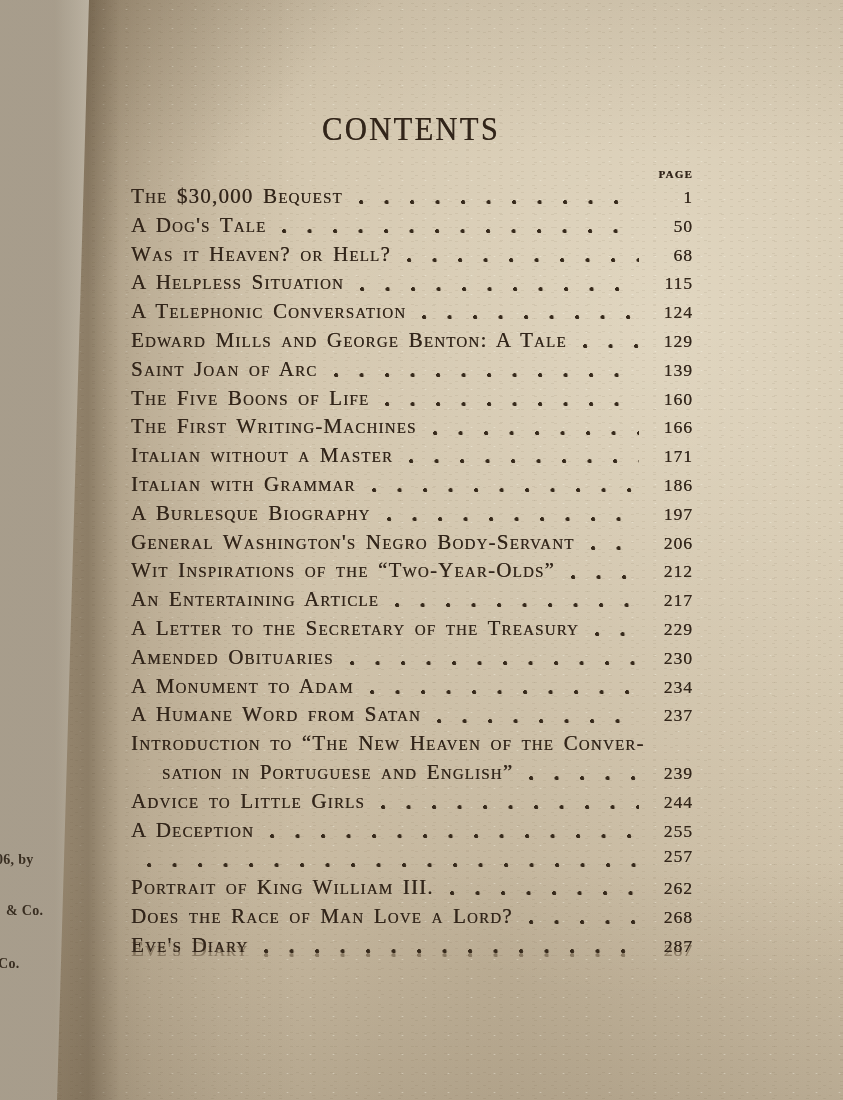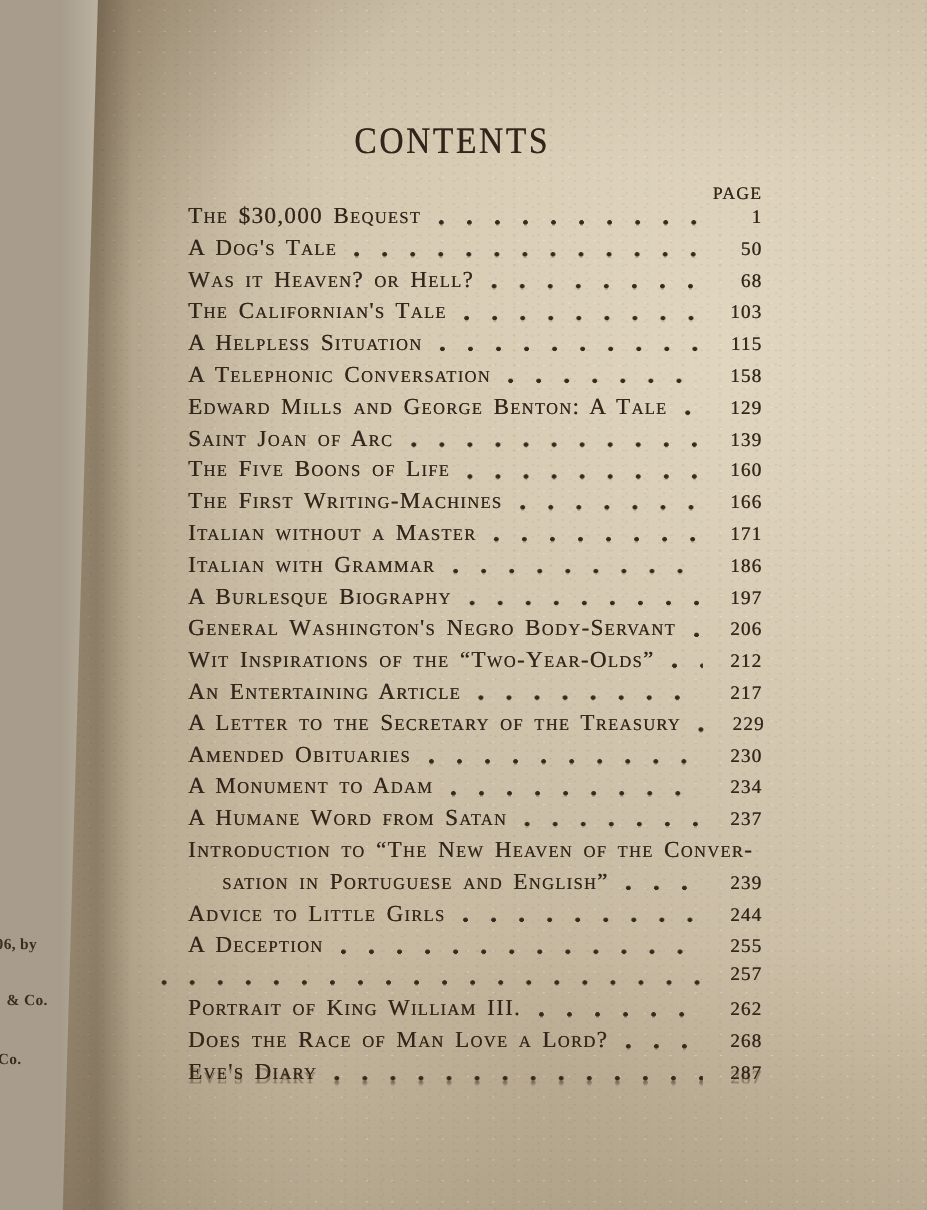--- a/index.html
+++ b/index.html
@@ -64,33 +64,33 @@
     text-align:center;
     font-size:34px;
     letter-spacing:2.5px;
     transform:scaleX(.9);
   }
   .toc{
     position:absolute;left:131px;top:171px;width:562px;
   }
   .page-col-label{
     position:absolute;top:-3px;right:0;
-    font-size:16px;font-weight:normal;letter-spacing:1.2px;
+    font-size:11px;font-weight:bold;letter-spacing:1.2px;
   }
   .rows{position:relative;padding-top:13px;}
   .row{
     height:28.8px;
     display:flex;align-items:baseline;
     font-size:21px;
     font-variant:small-caps;
     letter-spacing:1.2px;
     word-spacing:3px;
     white-space:nowrap;
   }
-  .row .t{flex:0 0 auto;margin-left:40px;}
+  .row .t{flex:0 0 auto;}
   .row.indent .t{padding-left:31px;text-align:right;}
   .leader{
     flex:1 1 auto;min-width:10px;
     align-self:stretch;
     margin:0 8px 0 12px;
     background-image:radial-gradient(circle at 2.2px 2.2px, #372a1c 1.9px, rgba(55,42,28,0) 2.3px);
     background-size:25.5px 5px;
     background-repeat:repeat-x;
     background-position:4px calc(100% - 7.5px);
   }
@@ -133,33 +133,28 @@
     <span class="t">A Dog's Tale</span>
     <span class="leader"></span>
     <span class="n">50</span>
   </div>
         <div class="row">
     <span class="t">Was it Heaven? or Hell?</span>
     <span class="leader"></span>
     <span class="n">68</span>
   </div>
         <div class="row">
-    <span class="t">The Californian's Tale</span>
-    <span class="leader"></span>
-    <span class="n">103</span>
-  </div>
-        <div class="row">
     <span class="t">A Helpless Situation</span>
     <span class="leader"></span>
     <span class="n">115</span>
   </div>
         <div class="row">
     <span class="t">A Telephonic Conversation</span>
     <span class="leader"></span>
-    <span class="n">158</span>
+    <span class="n">124</span>
   </div>
         <div class="row">
     <span class="t">Edward Mills and George Benton: A Tale</span>
     <span class="leader"></span>
     <span class="n">129</span>
   </div>
         <div class="row">
     <span class="t">Saint Joan of Arc</span>
     <span class="leader"></span>
     <span class="n">139</span>

